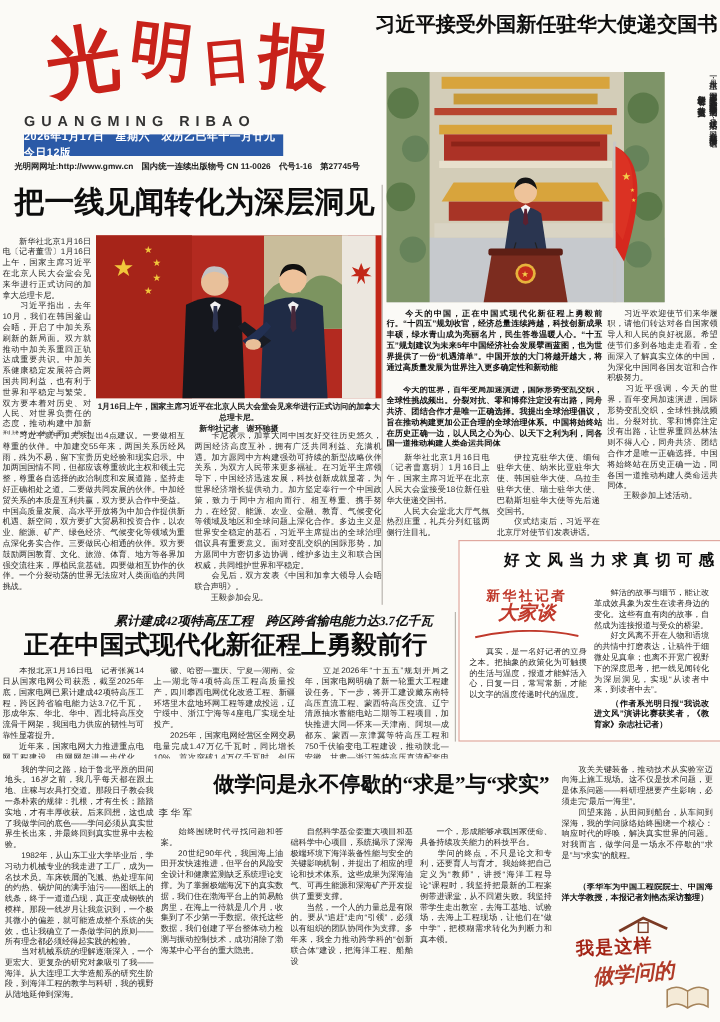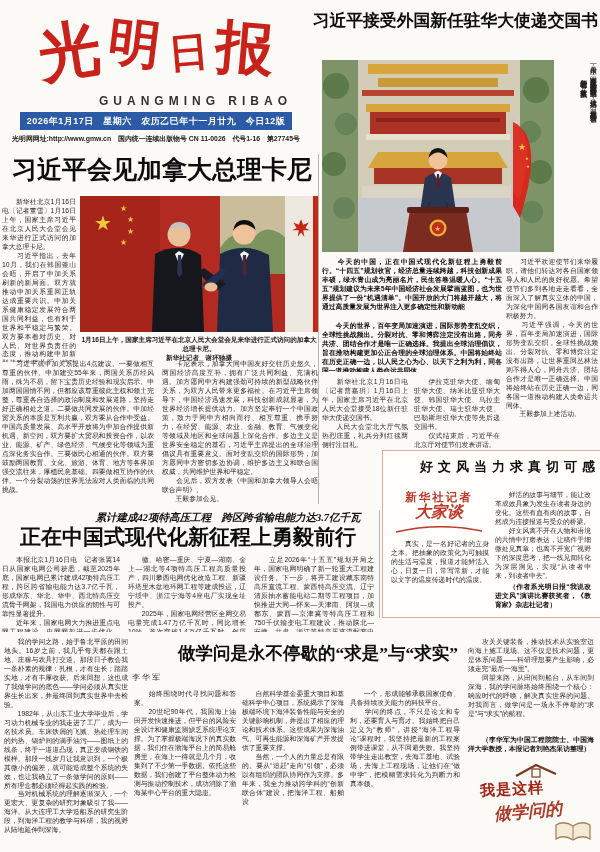--- a/index.html
+++ b/index.html
@@ -11,23 +11,23 @@
   .boldtxt{font-weight:bold;color:#101010;}
   
   .mh-title{position:absolute;left:12px;top:2px;width:288px;height:92px;display:flex;
             align-items:center;justify-content:center;gap:8px;color:#c8221a;
             font-family:"DejaVu Serif",serif;font-weight:bold;}
   .mh-char{display:inline-block;line-height:1;}
   .mh-char:nth-child(1){font-size:62px;transform:rotate(-9deg) translateY(3px);}
   .mh-char:nth-child(2){font-size:52px;transform:rotate(7deg) translateY(-5px);}
   .mh-char:nth-child(3){font-size:40px;transform:rotate(-5deg) translateY(4px);}
   .mh-char:nth-child(4){font-size:58px;transform:rotate(5deg);}
-  .mh-sub{position:absolute;left:20px;top:94px;width:272px;text-align:right;font-size:12px;
+  .mh-sub{position:absolute;left:20px;top:94px;width:272px;text-align:left;font-size:12px;
           font-weight:bold;letter-spacing:5px;color:#333;}
-  .mh-bar{position:absolute;left:20px;top:112px;width:272px;height:18px;background:#2b5aa7;
+  .mh-bar{position:absolute;left:20px;top:112px;width:216px;height:18px;background:#2b5aa7;
           color:#fff;font-size:9px;font-weight:bold;display:flex;align-items:center;
           justify-content:center;letter-spacing:0.5px;}
   .mh-info{position:absolute;left:2px;top:134px;width:308px;text-align:center;font-size:6.9px;
            color:#222;font-weight:bold;}
   
   .hl-sans{position:absolute;font-weight:bold;color:#0d0d0d;font-family:"Liberation Sans",sans-serif;
            text-align:right;line-height:1.1;}
   .hl-serif{position:absolute;font-weight:bold;color:#0d0d0d;font-family:"Liberation Serif",serif;
             text-align:center;line-height:1.1;}
   .kicker{position:absolute;font-family:"Liberation Serif",serif;font-style:italic;font-weight:bold;
@@ -132,21 +132,21 @@
   <div class="body-col" style="left:322px;top:378px;width:86px;height:70px;">　　新华社北京1月16日电〔记者曹嘉玥〕1月16日上午，国家主席习近平在北京人民大会堂接受18位新任驻华大使递交国书。
 　　人民大会堂北大厅气氛热烈庄重，礼兵分列红毯两侧行注目礼。</div>
   <div class="body-col" style="left:414px;top:378px;width:86px;height:70px;">　　伊拉克驻华大使、缅甸驻华大使、纳米比亚驻华大使、韩国驻华大使、乌拉圭驻华大使、瑞士驻华大使、巴勒斯坦驻华大使等先后递交国书。
 　　仪式结束后，习近平在北京厅对使节们发表讲话。</div>
   <div class="body-col" style="left:506px;top:258px;width:92px;height:190px;">　　习近平欢迎使节们来华履职，请他们转达对各自国家领导人和人民的良好祝愿。希望使节们多到各地走走看看，全面深入了解真实立体的中国，为深化中国同各国友谊和合作积极努力。
 　　习近平强调，今天的世界，百年变局加速演进，国际形势变乱交织，全球性挑战频出。分裂对抗、零和博弈注定没有出路，让世界重回丛林法则不得人心，同舟共济、团结合作才是唯一正确选择。中国将始终站在历史正确一边，同各国一道推动构建人类命运共同体。
 　　王毅参加上述活动。</div>
 
   <div class="vrule" style="left:318px;top:154px;height:350px;"></div>
 
-  <div class="hl-sans" style="left:8px;top:156px;width:304px;font-size:25px;">习近平会见加拿大总理卡尼</div>
+  <div class="hl-sans" style="left:8px;top:156px;width:304px;font-size:25px;">把一线见闻转化为深层洞见</div>
 
   <div class="body-col" style="left:2px;top:198px;width:74px;height:164px;">　　新华社北京1月16日电〔记者董雪〕1月16日上午，国家主席习近平在北京人民大会堂会见来华进行正式访问的加拿大总理卡尼。
 　　习近平指出，去年10月，我们在韩国釜山会晤，开启了中加关系刷新的新局面。双方就推动中加关系重回正轨达成重要共识。中加关系健康稳定发展符合两国共同利益，也有利于世界和平稳定与繁荣。双方要本着对历史、对人民、对世界负责任的态度，推动构建中加新型战略伙伴关系，推动中加关系迈入健康、稳定、可持续的发展轨道，更好造福两国人民。</div>
 
   <svg class="abs" style="left:80px;top:196px;" width="238" height="136" viewBox="0 0 238 136">
     <rect width="238" height="136" fill="#b32a20"></rect>
     <rect width="80" height="136" fill="#a62419"></rect>
     <text x="14" y="34" font-size="20" fill="#f1c73b">★</text>
     <text x="40" y="15" font-size="8" fill="#f1c73b">★</text>
     <text x="47" y="26" font-size="8" fill="#f1c73b">★</text>

